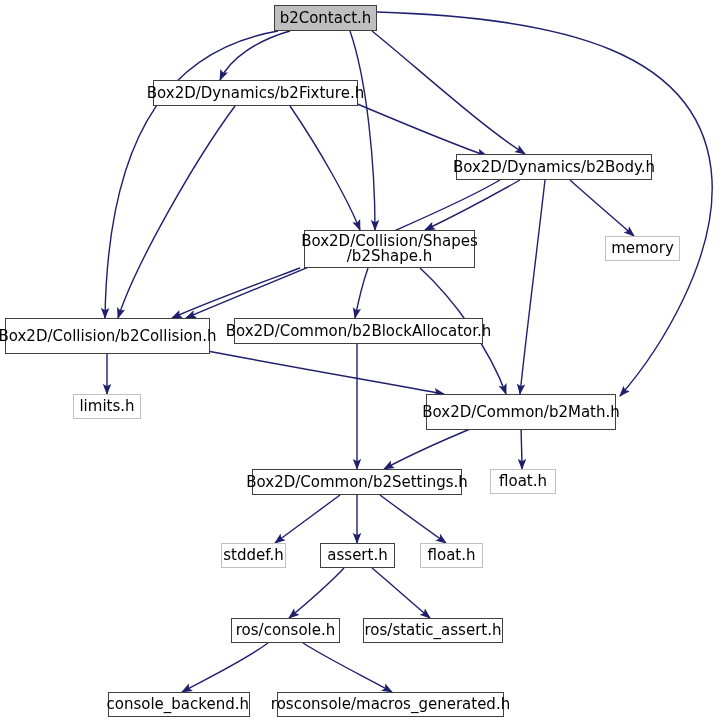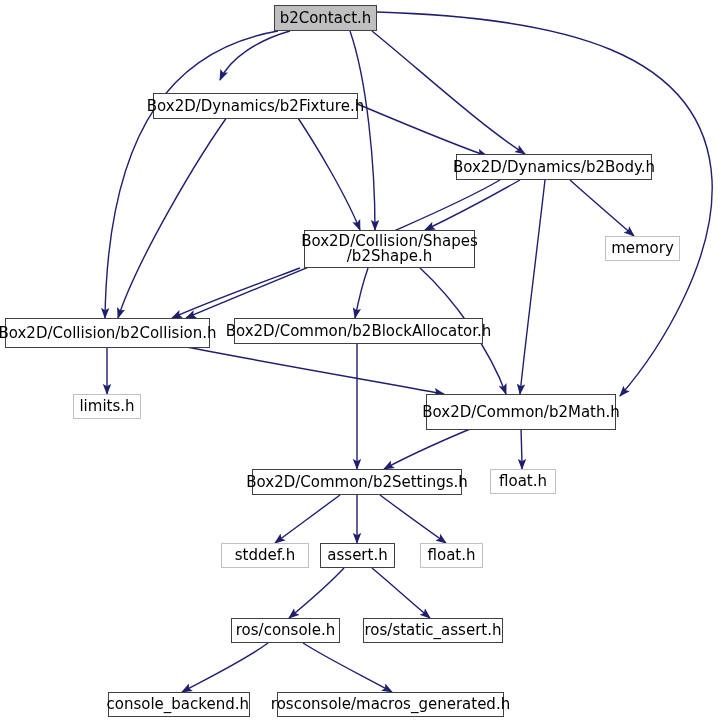--- a/index.html
+++ b/index.html
@@ -86,32 +86,32 @@
         <path d="M 357,495 C 357,512 357,530 357,543" marker-end="url(#arrowhead)"></path>
         <path d="M 380,495 C 400,510 425,528 446,543" marker-end="url(#arrowhead)"></path>
         <path d="M 344,568 C 330,583 307,603 289,618" marker-end="url(#arrowhead)"></path>
         <path d="M 372,568 C 390,583 412,603 430,618" marker-end="url(#arrowhead)"></path>
         <path d="M 268,643 C 245,660 210,677 182,692" marker-end="url(#arrowhead)"></path>
         <path d="M 303,643 C 330,660 365,677 392,692" marker-end="url(#arrowhead)"></path>
       </g>
   </svg>
   <div id="node-layer">
       <div class="node current" style="left: 274px; top: 5px; width: 103px; height: 26px;"><span>b2Contact.h</span></div>
-      <div class="node" style="left: 153px; top: 80px; width: 205px; height: 26px; margin-top: 13px;"><span>Box2D/Dynamics/b2Fixture.h</span></div>
+      <div class="node" style="left: 153px; top: 80px; width: 205px; height: 26px;"><span>Box2D/Dynamics/b2Fixture.h</span></div>
       <div class="node" style="left: 456px; top: 154px; width: 196px; height: 26px;"><span>Box2D/Dynamics/b2Body.h</span></div>
       <div class="node two-line" style="left: 288px; top: 230px; width: 171px; height: 38px; margin-left: 16px;"><span>Box2D/Collision/Shapes
 /b2Shape.h</span></div>
       <div class="node system" style="left: 605px; top: 236px; width: 75px; height: 25px;"><span>memory</span></div>
-      <div class="node" style="left: 5px; top: 318px; width: 205px; height: 30px;"><span>Box2D/Collision/b2Collision.h</span></div>
+      <div class="node" style="left: 5px; top: 318px; width: 205px; height: 36px;"><span>Box2D/Collision/b2Collision.h</span></div>
       <div class="node" style="left: 234px; top: 318px; width: 249px; height: 26px;"><span>Box2D/Common/b2BlockAllocator.h</span></div>
       <div class="node system" style="left: 73px; top: 394px; width: 68px; height: 25px;"><span>limits.h</span></div>
       <div class="node" style="left: 426px; top: 394px; width: 190px; height: 36px;"><span>Box2D/Common/b2Math.h</span></div>
       <div class="node" style="left: 252px; top: 469px; width: 210px; height: 26px;"><span>Box2D/Common/b2Settings.h</span></div>
       <div class="node system" style="left: 490px; top: 469px; width: 66px; height: 25px;"><span>float.h</span></div>
-      <div class="node system" style="left: 221px; top: 543px; width: 88px; height: 25px;"><span>stddef.h</span></div>
+      <div class="node system" style="left: 221px; top: 543px; width: 65px; height: 25px;"><span>stddef.h</span></div>
       <div class="node" style="left: 320px; top: 543px; width: 75px; height: 25px;"><span>assert.h</span></div>
       <div class="node system" style="left: 420px; top: 543px; width: 63px; height: 25px;"><span>float.h</span></div>
       <div class="node" style="left: 231px; top: 618px; width: 109px; height: 25px;"><span>ros/console.h</span></div>
       <div class="node" style="left: 363px; top: 618px; width: 140px; height: 25px;"><span>ros/static_assert.h</span></div>
       <div class="node" style="left: 108px; top: 692px; width: 142px; height: 25px; justify-content: flex-end;"><span>console_backend.h</span></div>
       <div class="node" style="left: 277px; top: 692px; width: 227px; height: 25px;"><span>rosconsole/macros_generated.h</span></div>
     </div>
 </div>
 
 </body></html>

